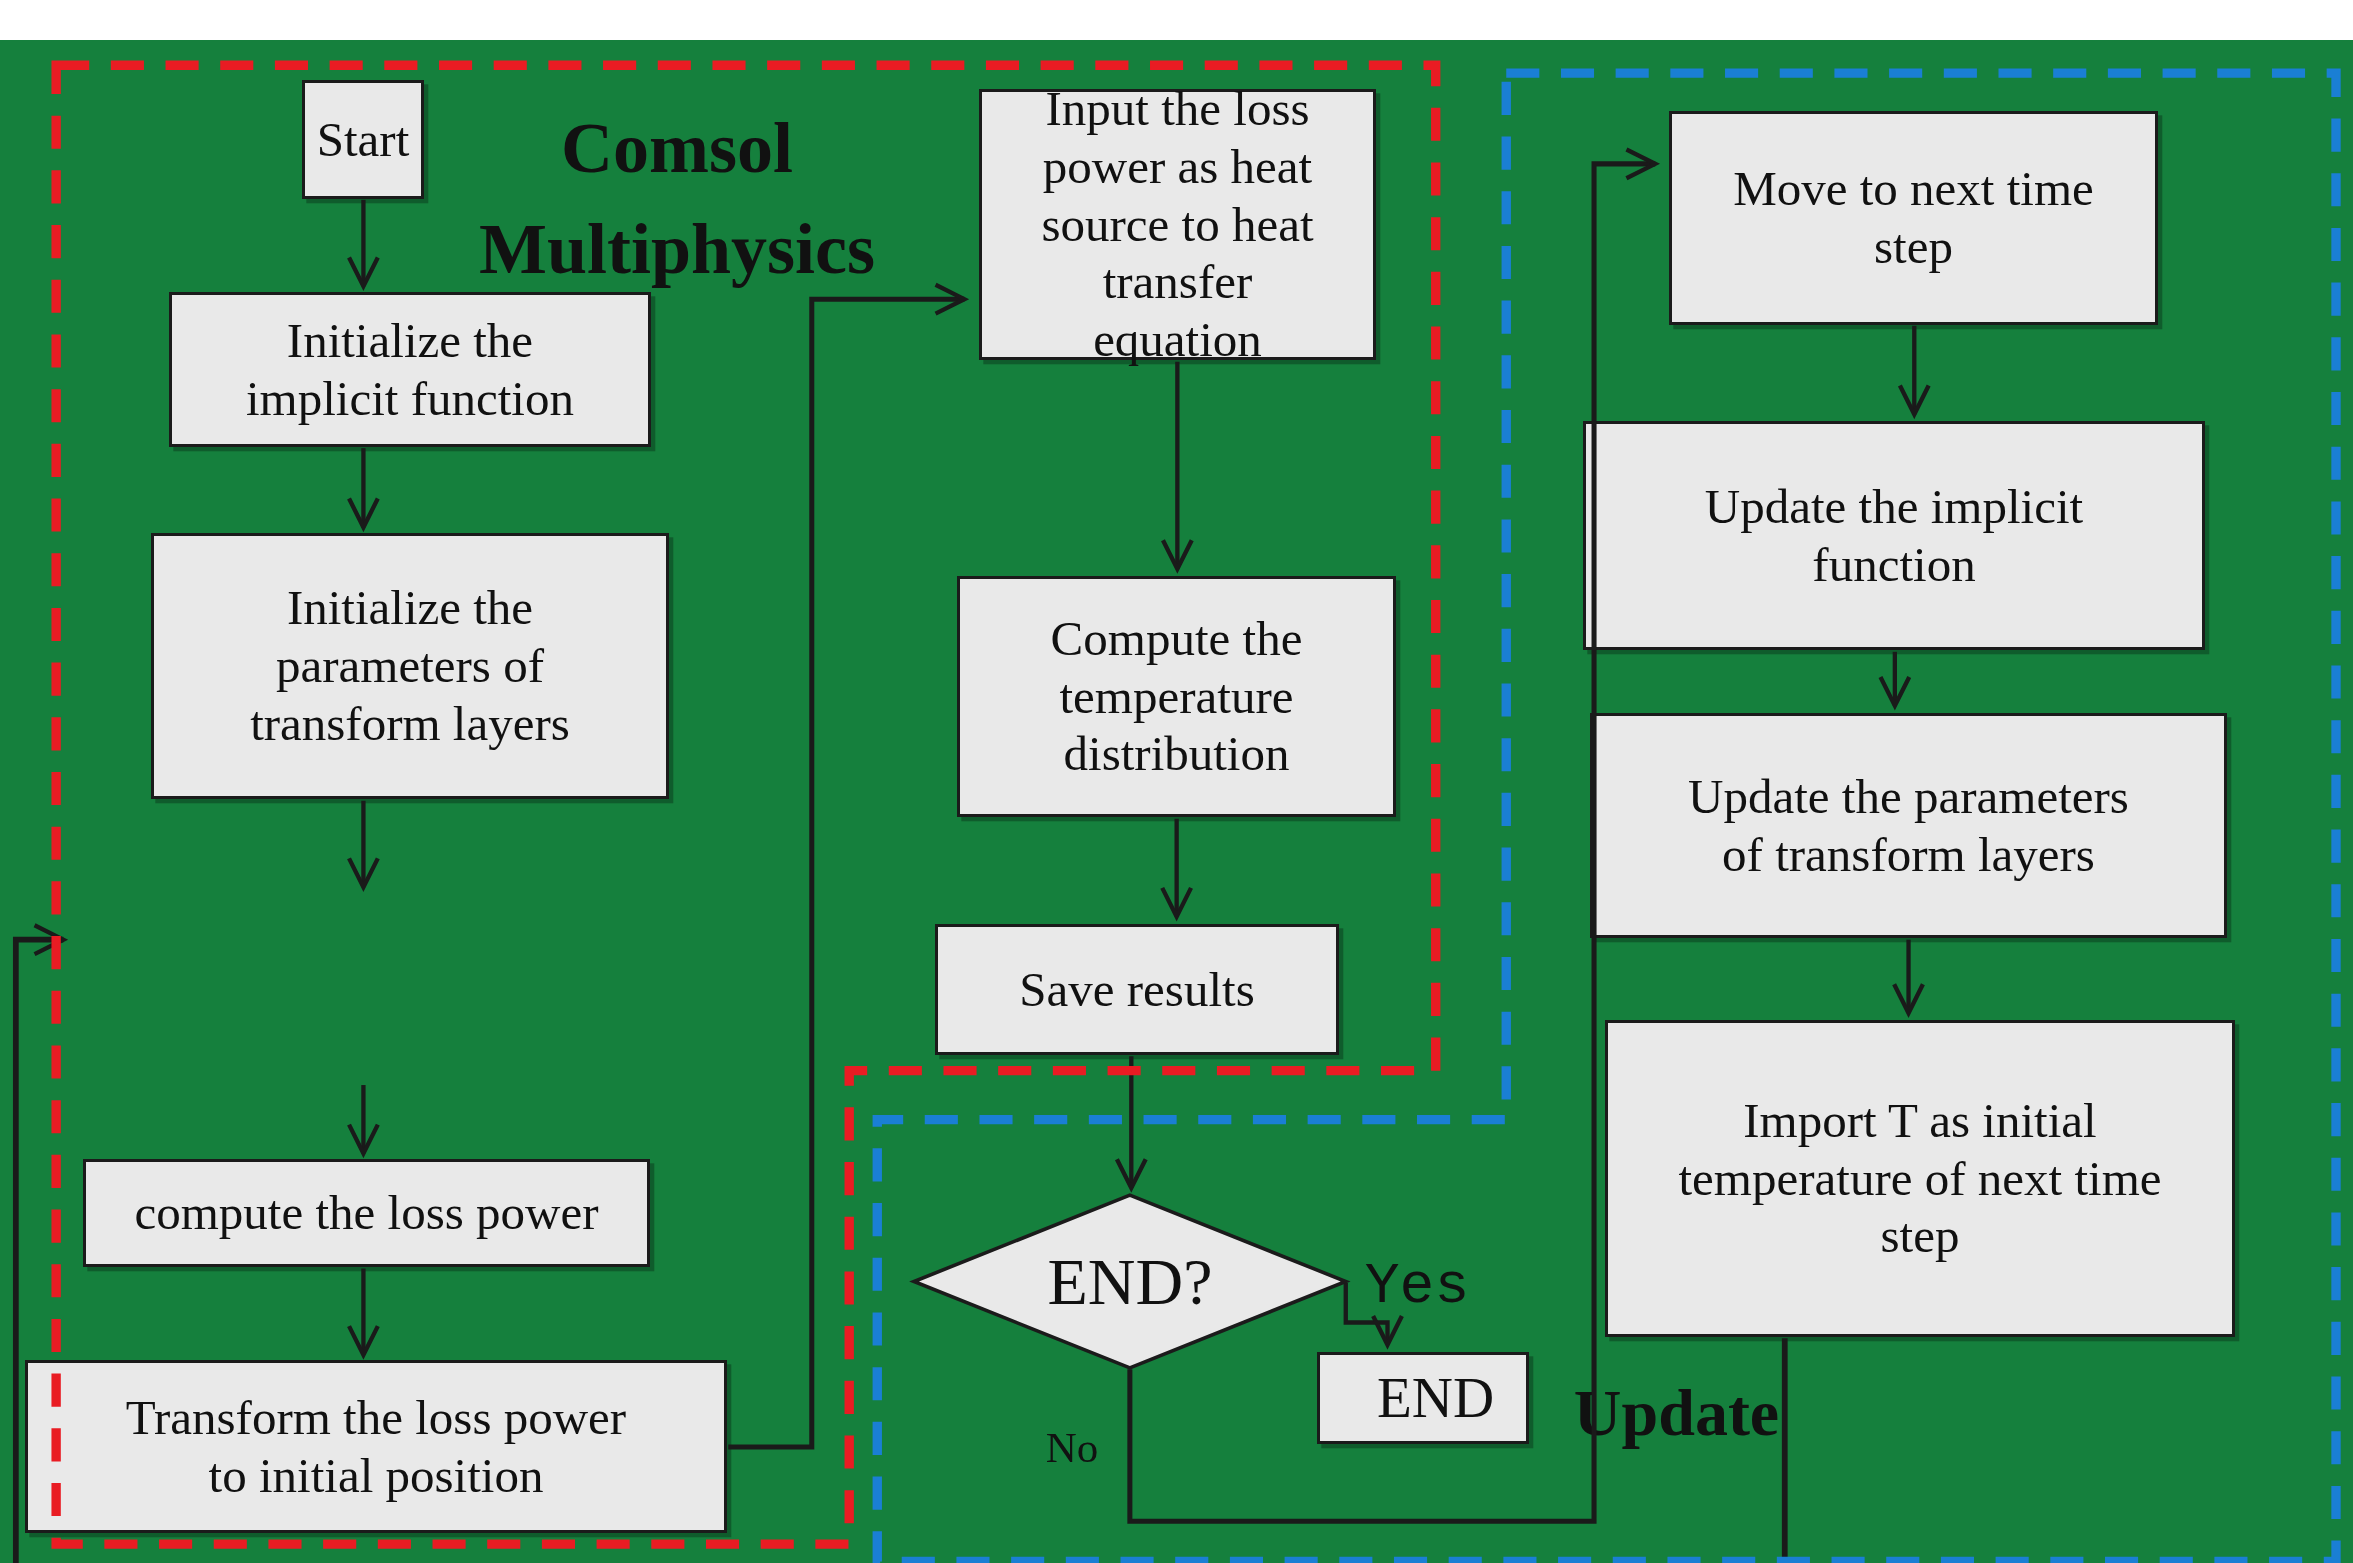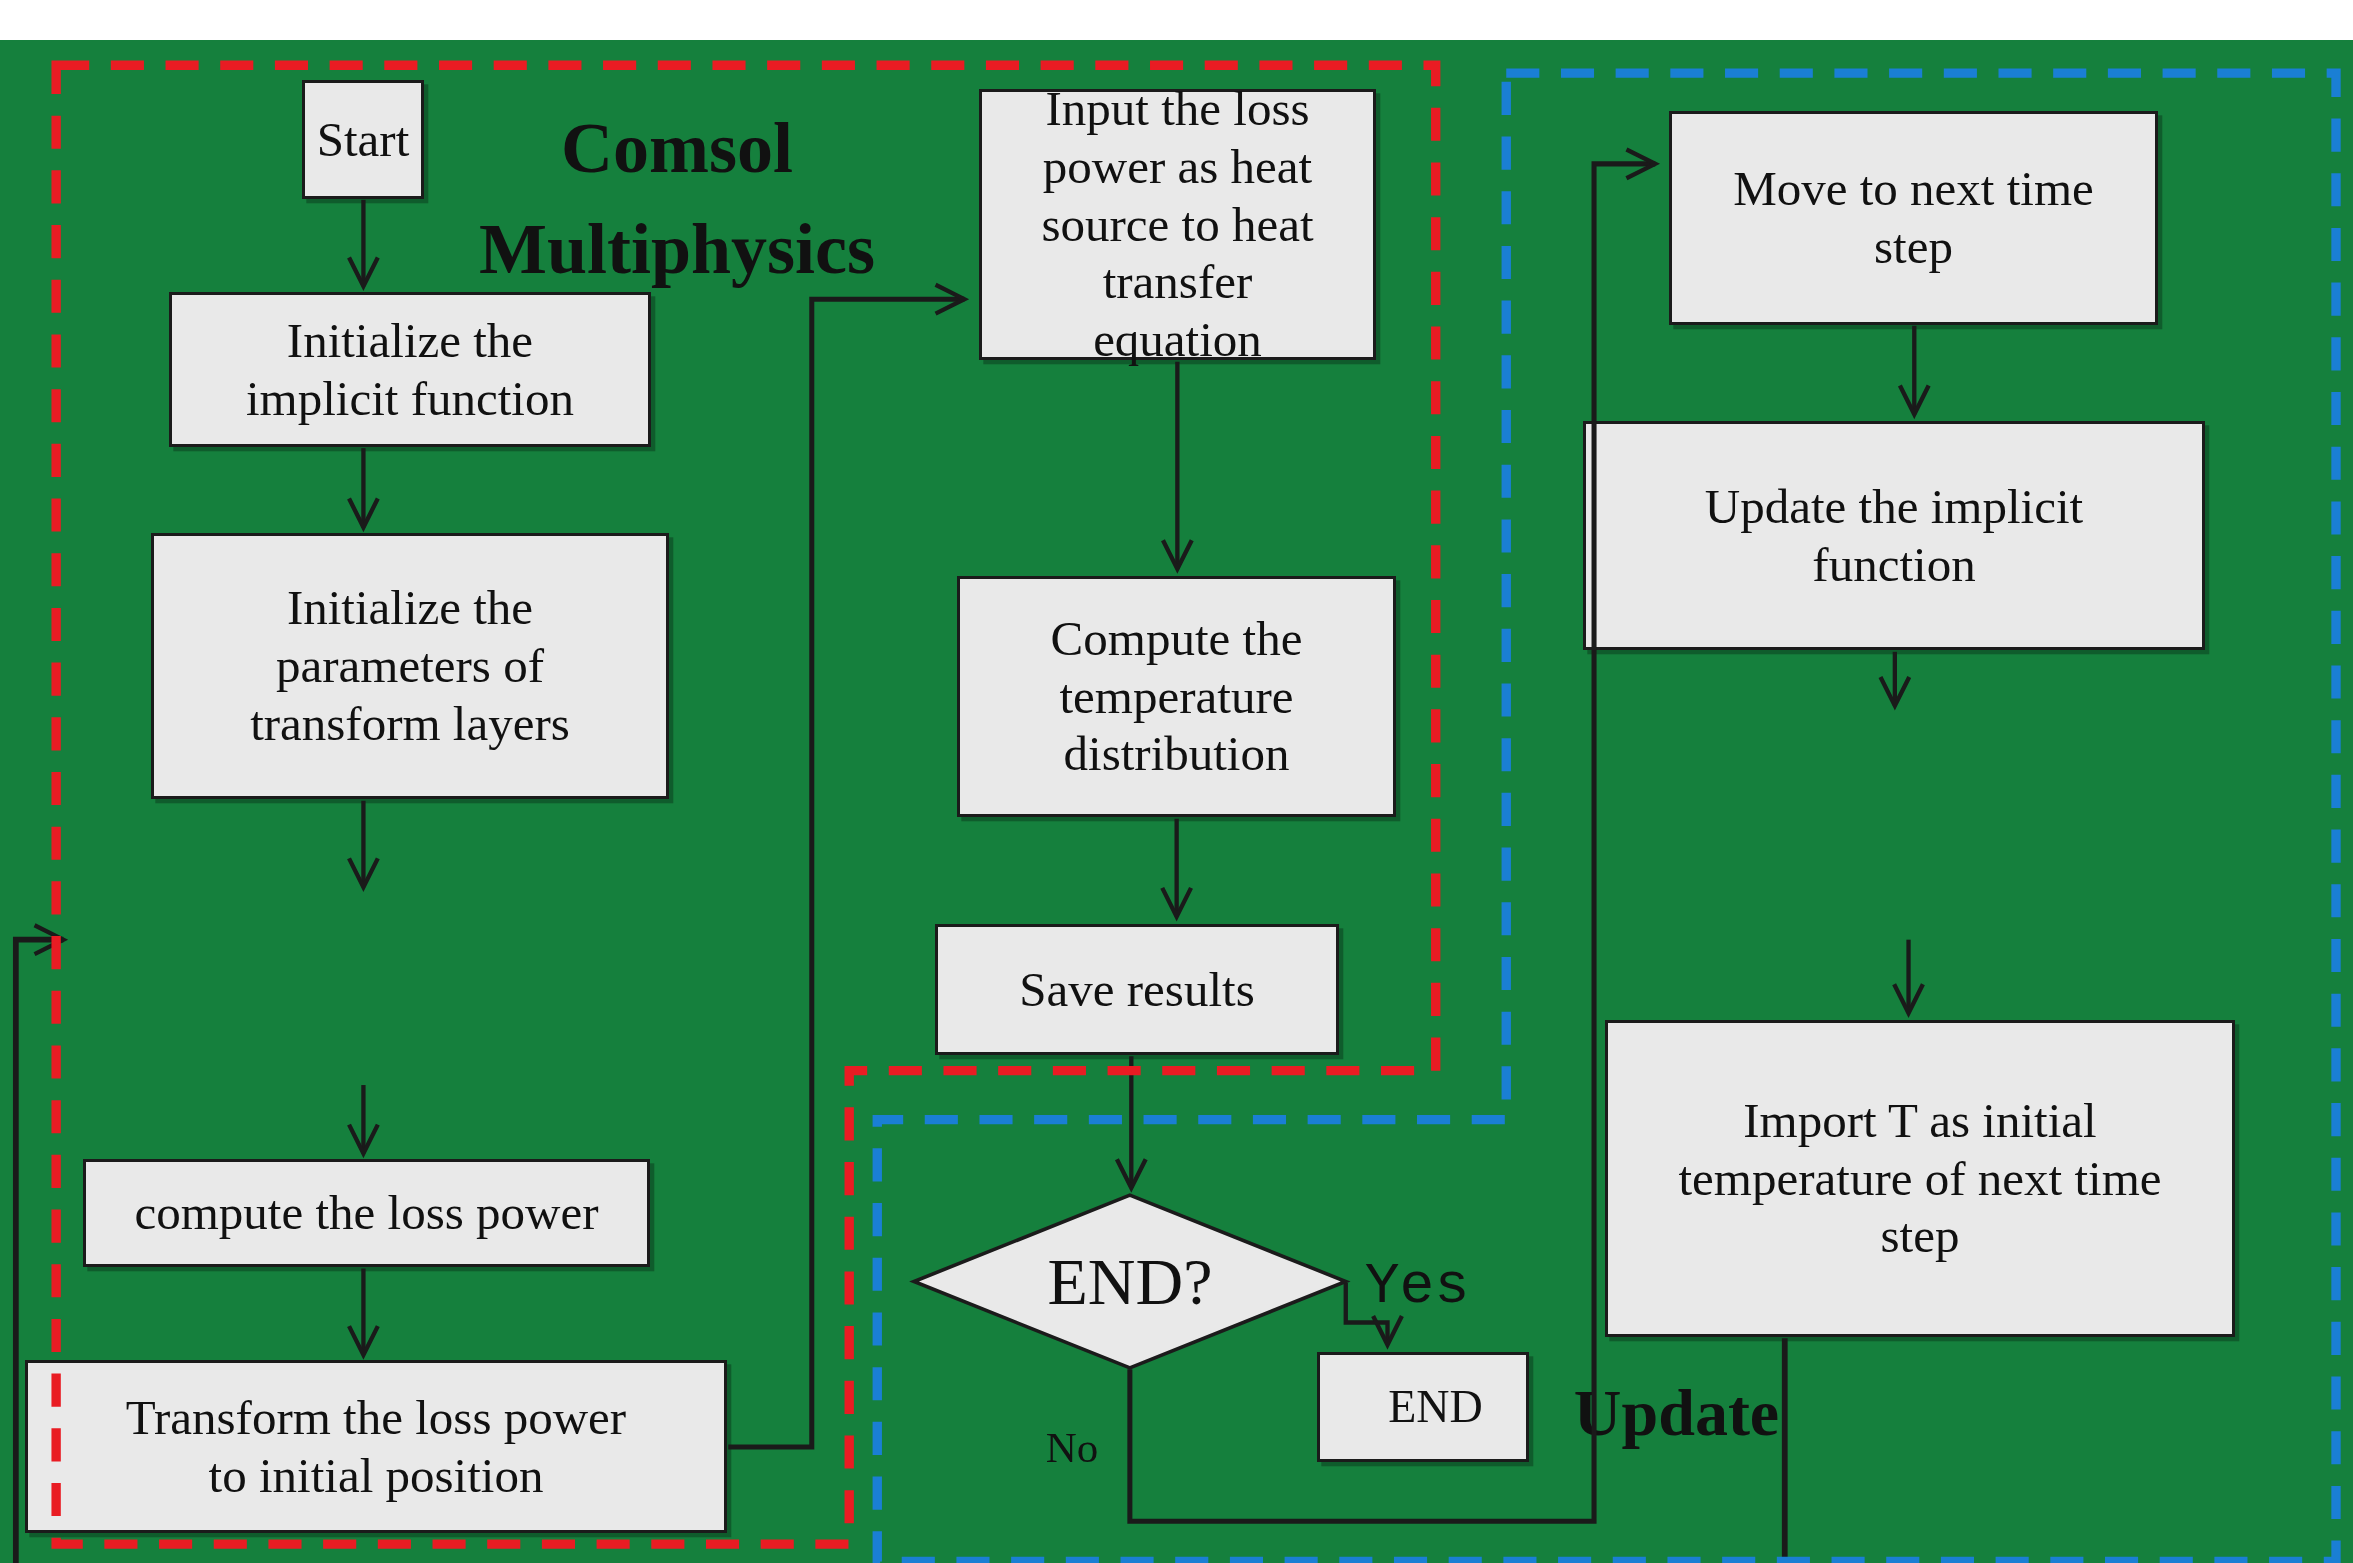--- a/index.html
+++ b/index.html
@@ -17,21 +17,21 @@
   #n-start            {left:302px; top:40px;  width:122px; height:119px;}
   #n-init-implicit    {left:169px; top:252px; width:482px; height:155px;}
   #n-init-params      {left:151px; top:493px; width:518px; height:266px;}
   #n-compute-field    {left:72px; top:853px;width:597px; height:191px;}
   #n-compute-loss     {left:83px; top:1119px;width:567px; height:108px;}
   #n-transform-loss   {left:25px;  top:1320px;width:702px; height:173px;}
   
   #n-input-loss       {left:979px;top:49px;  width:397px; height:271px;}
   #n-compute-temp     {left:957px;top:536px; width:439px; height:241px;}
   #n-save-results     {left:935px;top:884px;width:404px; height:131px;}
-  #n-end              {left:1317px;top:1312px;width:212px; height:110px;font-size:46px;padding-left:25px;}
+  #n-end              {left:1317px;top:1312px;width:212px; height:92px;font-size:57px;padding-left:25px;}
   
   #n-move-step        {left:1669px;top:71px;  width:489px; height:214px;}
   #n-update-implicit  {left:1583px;top:381px; width:622px; height:229px;}
   #n-update-params    {left:1590px;top:673px; width:637px; height:225px;}
   #n-import-t         {left:1605px;top:980px;width:630px; height:317px;}
   
   #t-comsol {left:389px; top:54px;  width:576px; height:209px; font-weight:bold;font-size:72px;line-height:1.4;}
   #t-matlab {left:1536px;top:1330px;width:281px; height:86px; font-weight:bold;font-size:66px;}
   #t-diamond{left:986px;top:1195px;width:288px; height:94px; font-size:66px;}
   #t-yes    {left:1356px;top:1203px;width:122px; height:86px; font-size:58px;font-family:Liberation Mono, monospace;}
@@ -63,20 +63,22 @@
 equation</div>
     <div class="node" id="n-compute-temp">Compute the
 temperature
 distribution</div>
     <div class="node" id="n-save-results">Save results</div>
     <div class="node" id="n-end">END</div>
     <div class="node" id="n-move-step">Move to next time
 step</div>
     <div class="node" id="n-update-implicit">Update the implicit
 function</div>
+    <div class="node" id="n-update-params">Update the parameters
+of transform layers</div>
     <div class="node" id="n-import-t">Import T as initial
 temperature of next time
 step</div>
 
     <div class="plain" id="t-comsol">Comsol
 Multiphysics</div>
     <div class="plain" id="t-matlab">Update</div>
     <div class="plain" id="t-diamond">END?</div>
     <div class="plain" id="t-yes">Yes</div>
     <div class="plain" id="t-no">No</div>

